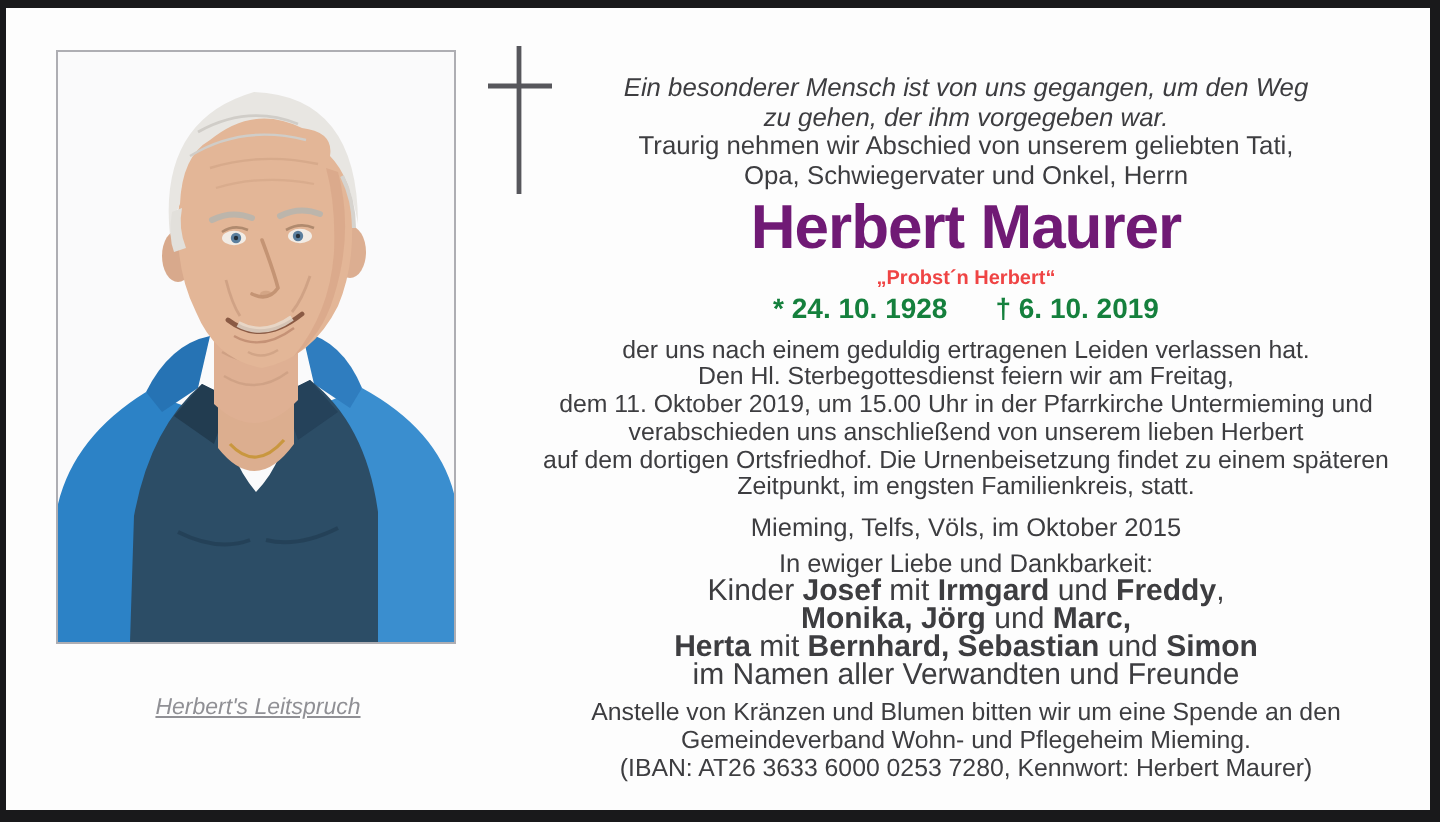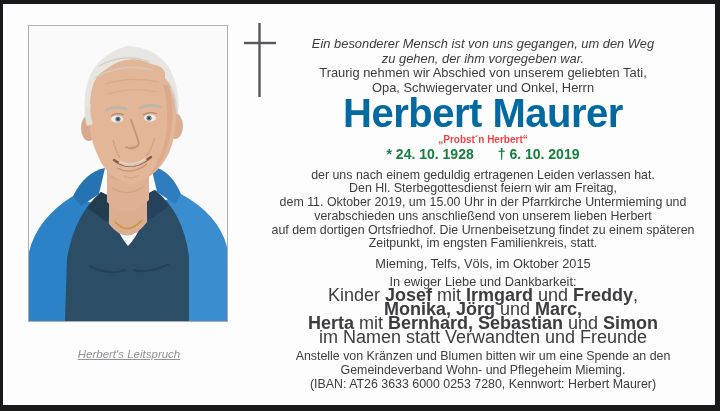--- a/index.html
+++ b/index.html
@@ -43,36 +43,36 @@
     position:absolute;left:246px;top:28px;width:468px;
     text-align:center;color:#3d3d40;
   }
   .intro-italic{
     margin:4px 0 0;font-style:italic;font-size:12.9px;line-height:15.2px;white-space:pre-line;
   }
   .intro-regular{
     margin:0;font-size:12.9px;line-height:14.3px;white-space:pre-line;
   }
   .deceased-name{
-    margin:3px 0 0;font-size:40px;line-height:31px;font-weight:bold;
-    color:#0369a1;letter-spacing:-0.5px;
+    margin:3px 0 0;font-size:31px;line-height:31px;font-weight:bold;
+    color:#701a75;letter-spacing:-0.5px;
   }
   .nickname{
     margin:3px 0 0;font-size:10px;line-height:15px;font-weight:bold;color:#ef4444;
   }
   .dates{
     margin:0;font-size:14px;line-height:15.5px;font-weight:bold;color:#15803d;
   }
   .dates .death{margin-left:24px;}
   .par{
     margin:6px 0 0;font-size:12.4px;line-height:13.8px;white-space:pre-line;
   }
   .location{margin:6px 0 0;font-size:12.8px;line-height:14px;}
   .gratitude{margin:4px 0 0;font-size:12.8px;line-height:14px;}
-  .family{margin:0;font-size:18px;}
+  .family{margin:0;font-size:15px;}
   .fam-line{line-height:13.9px;}
   .fam-line .bold{font-weight:bold;}
   .rosary{margin:5px 0 0;}
   .donation{margin:5px 0 0;}
 </style>
 </head>
 <body>
 
 <div class="card" style="border-color: rgb(25, 25, 27);">
 
@@ -163,20 +163,20 @@
 dem 11. Oktober 2019, um 15.00 Uhr in der Pfarrkirche Untermieming und
 verabschieden uns anschließend von unserem lieben Herbert
 auf dem dortigen Ortsfriedhof. Die Urnenbeisetzung findet zu einem späteren
 Zeitpunkt, im engsten Familienkreis, statt.</p>
     <p class="par location">Mieming, Telfs, Völs, im Oktober 2015</p>
     <p class="par gratitude">In ewiger Liebe und Dankbarkeit:</p>
     <div class="family">
         <div class="fam-line"><span>Kinder </span><span class="bold">Josef</span><span> mit </span><span class="bold">Irmgard</span><span> und </span><span class="bold">Freddy</span><span>,</span></div>
         <div class="fam-line"><span class="bold">Monika, Jörg</span><span> und </span><span class="bold">Marc,</span></div>
         <div class="fam-line"><span class="bold">Herta</span><span> mit </span><span class="bold">Bernhard, Sebastian</span><span> und </span><span class="bold">Simon</span></div>
-        <div class="fam-line"><span>im Namen statt Verwandten und Freunde</span></div>
+        <div class="fam-line"><span>im Namen aller Verwandten und Freunde</span></div>
       </div>
     <p class="par donation">Anstelle von Kränzen und Blumen bitten wir um eine Spende an den
 Gemeindeverband Wohn- und Pflegeheim Mieming.
 (IBAN: AT26 3633 6000 0253 7280, Kennwort: Herbert Maurer)</p>
   </div>
 
 </div>
 
 </body></html>

